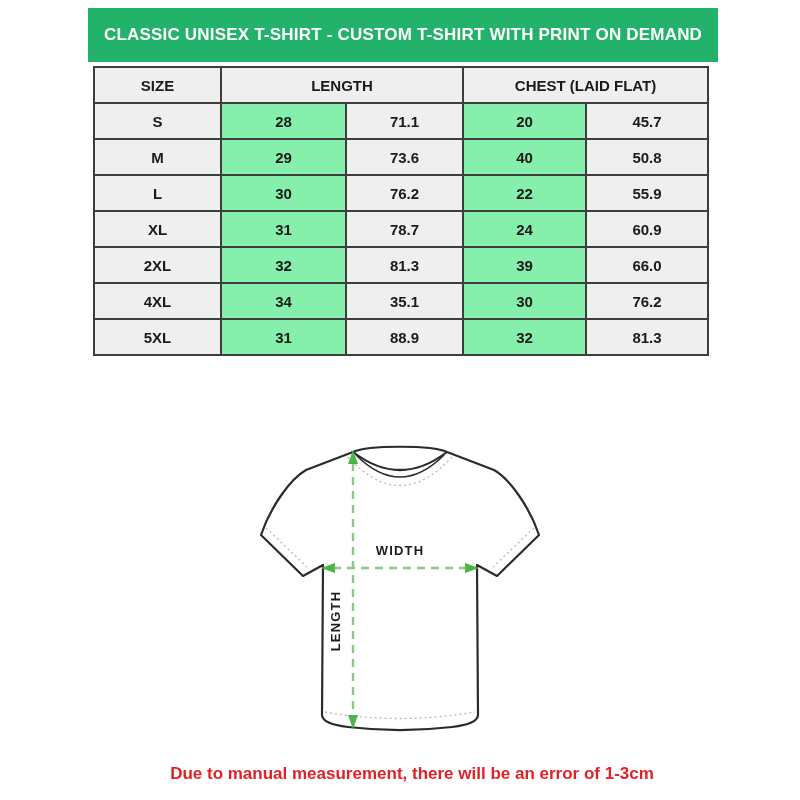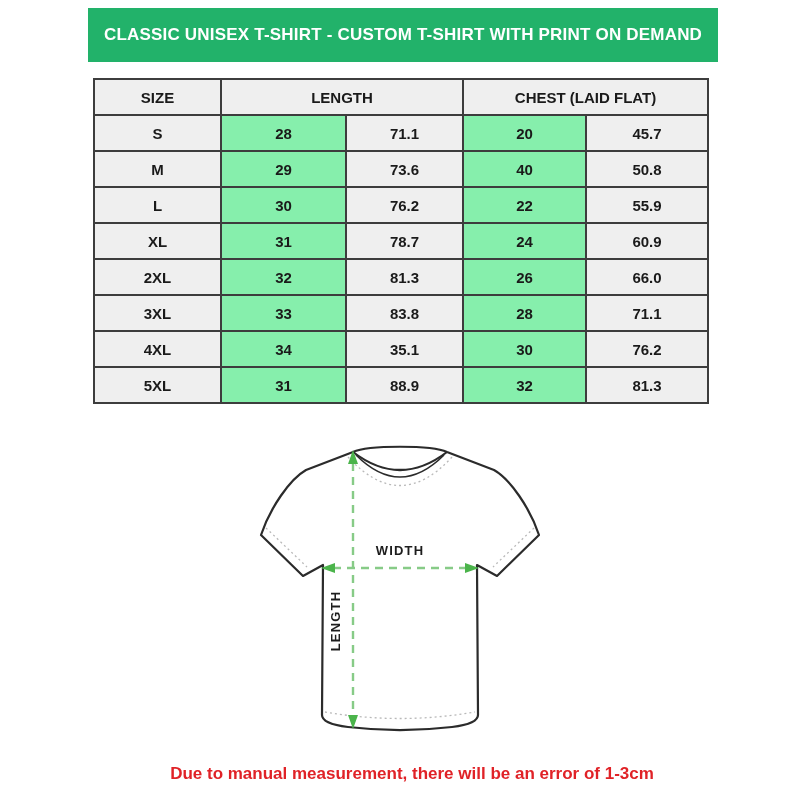--- a/index.html
+++ b/index.html
@@ -24,21 +24,21 @@
     color: #ffffff;
     font-size: 17px;
     font-weight: 700;
     letter-spacing: 0.2px;
     white-space: nowrap;
   }
 
   
   .size-table-wrap {
     position: absolute;
-    left: 93px; top: 78px;
+    left: 93px; top: 66px;
     width: 614px;
   }
   table.size-table {
     width: 614px;
     border-collapse: collapse;
     table-layout: fixed;
   }
   table.size-table th, table.size-table td {
     border: 2px solid #3d3d3d;
     height: 36px;
@@ -144,29 +144,22 @@
             <td class="shaded">XL</td>
             <td class="white">31</td>
             <td class="shaded">78.7</td>
             <td class="white">24</td>
             <td class="shaded">60.9</td>
           </tr>
           <tr>
             <td class="shaded">2XL</td>
             <td class="white">32</td>
             <td class="shaded">81.3</td>
-            <td class="white">26</td>
+            <td class="white">39</td>
             <td class="shaded">66.0</td>
-          </tr>
-          <tr>
-            <td class="shaded">3XL</td>
-            <td class="white">33</td>
-            <td class="shaded">83.8</td>
-            <td class="white">28</td>
-            <td class="shaded">71.1</td>
           </tr>
           <tr>
             <td class="shaded">4XL</td>
             <td class="white">34</td>
             <td class="shaded">35.1</td>
             <td class="white">30</td>
             <td class="shaded">76.2</td>
           </tr>
           <tr>
             <td class="shaded">5XL</td>

